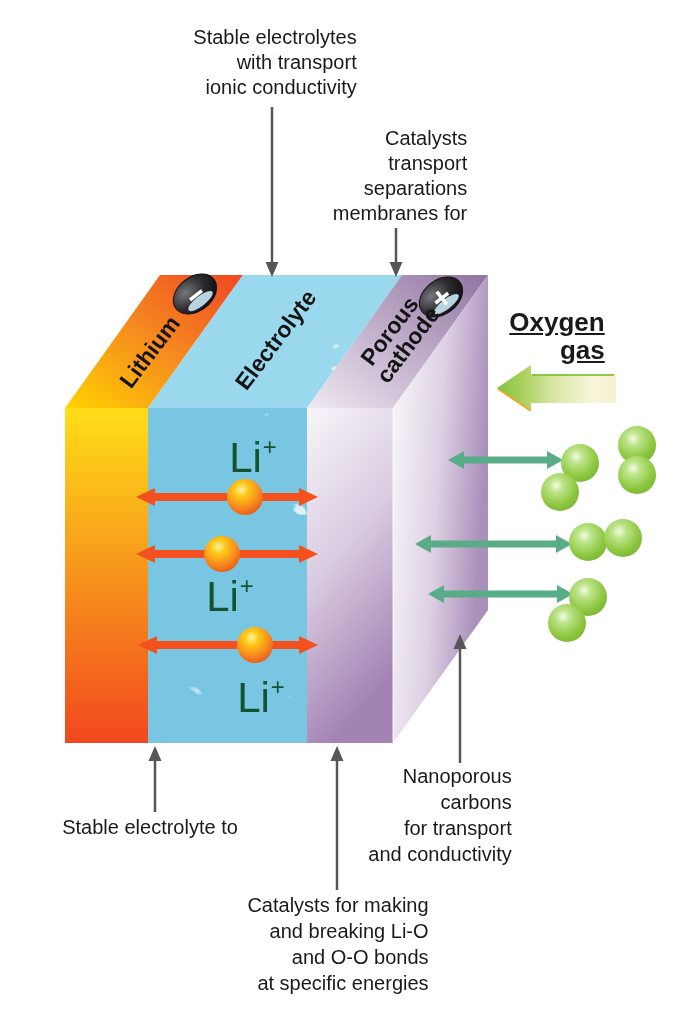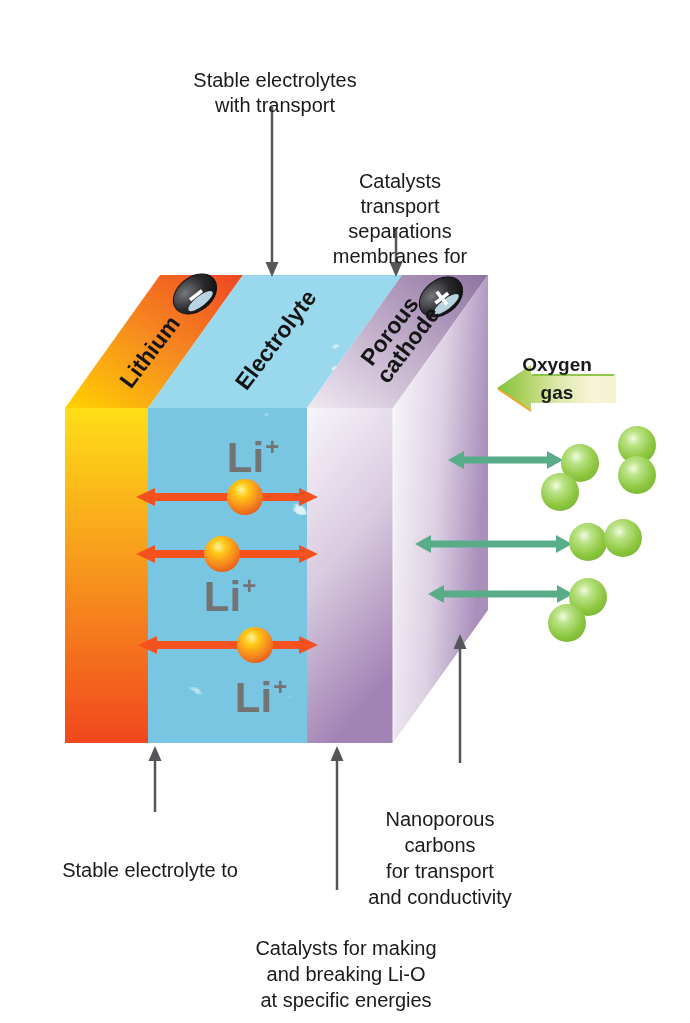--- a/index.html
+++ b/index.html
@@ -2,32 +2,32 @@
 <html style="--c-lithium_orange: #F26522; --c-lithium_yellow: #FFD200; --c-electrolyte_blue: #79C6E3; --c-cathode_purple: #A88CB7; --c-ion_arrow_orange: #F4511E; --c-ion_sphere_orange: #F6861F; --c-oxygen_green: #8DC63F; --c-oxygen_arrow_green: #58AC87; --c-annotation_gray: #55565A; --c-text_black: #1A1A1A;"><head>
 <meta charset="utf-8">
 <style>
   html,body{margin:0;padding:0;background:#ffffff;}
   #stage{
     position:relative;width:690px;height:1023px;background:#ffffff;overflow:hidden;
     font-family:"Liberation Sans","DejaVu Sans",sans-serif;color:var(--c-text_black,#1a1a1a);
   }
   svg{position:absolute;left:0;top:0;}
   .lbl{
-    position:absolute;transform:translateX(-50%);text-align:center;
-    font-size:20px;line-height:26px;color:var(--c-text_black,#1a1a1a);white-space:nowrap;margin-top:43px;
+    position:absolute;transform:translateX(-50%);text-align:right;
+    font-size:20px;line-height:26px;color:var(--c-text_black,#1a1a1a);white-space:nowrap;
   }
   .lbl.tight{line-height:25px;}
-  .lbl.big{font-weight:bold;font-size:19px;line-height:28px;}
+  .lbl.big{font-weight:bold;font-size:26px;line-height:28px;text-decoration:underline;}
   .strip-lbl{
     position:absolute;font-weight:bold;font-size:23px;line-height:23px;color:#141414;
     transform:translate(-50%,-50%) rotate(-53deg);white-space:nowrap;text-align:center;
   }
   .ion-lbl{
-    position:absolute;transform:translateX(-50%);font-weight:bold;font-size:42px;line-height:46px;
-    color:#737373;white-space:nowrap;
+    position:absolute;transform:translateX(-50%);font-weight:normal;font-size:42px;line-height:46px;
+    color:#14532d;white-space:nowrap;
   }
   .ion-lbl sup{font-size:24px;position:relative;top:-2px;margin-left:1px;}
 </style>
 </head>
 <body>
 
 <div id="stage">
 
   <svg width="690" height="1023" viewBox="0 0 690 1023">
     <defs>
@@ -211,41 +211,43 @@
       <g>
         <line x1="460" y1="648" x2="460" y2="763" stroke-width="2.5"></line>
         <polygon points="460,634 453.5,649 466.5,649" stroke="none"></polygon>
       </g>
     </g>
   </svg>
 
   <div class="lbl tight" style="left:275px;top:25px">
     <div>Stable electrolytes</div>
     <div>with transport</div>
+    <div>ionic conductivity</div>
   </div>
 
   <div class="lbl tight" style="left:400px;top:126px">
     <div>Catalysts</div>
     <div>transport</div>
     <div>separations</div>
     <div>membranes for</div>
   </div>
 
   <div class="lbl big" style="left:557px;top:308px">
     <div>Oxygen</div>
     <div>gas</div>
   </div>
 
   <div class="lbl" style="left:150px;top:814px">
     <div>Stable electrolyte to</div>
   </div>
 
-  <div class="lbl" style="left:346px;top:892px">
+  <div class="lbl" style="left:338px;top:892px">
     <div>Catalysts for making</div>
     <div>and breaking Li-O</div>
+    <div>and O-O bonds</div>
     <div>at specific energies</div>
   </div>
 
   <div class="lbl" style="left:440px;top:763px">
     <div>Nanoporous</div>
     <div>carbons</div>
     <div>for transport</div>
     <div>and conductivity</div>
   </div>
 

